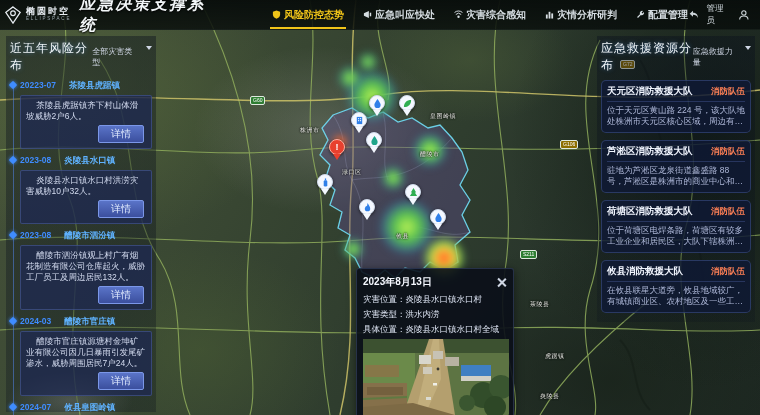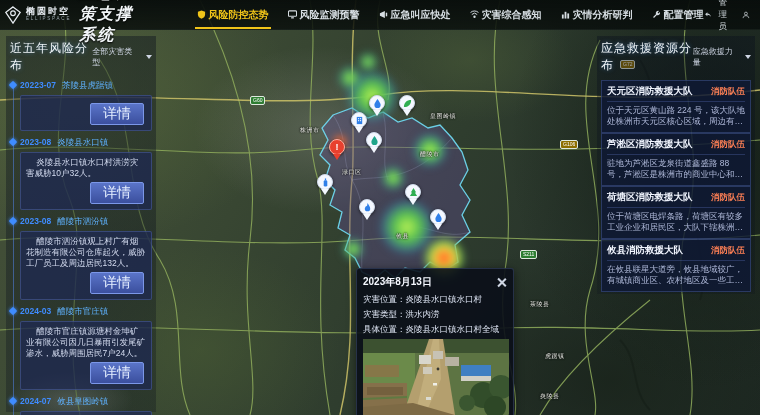--- a/index.html
+++ b/index.html
@@ -62,46 +62,46 @@
   .nav-item.active { color:#f0c419; }
   .nav-item.active::after { content:""; position:absolute; left:-2px; right:-2px; bottom:0;
     height:2px; background:#f0c419; }
   .user-area { margin-left:auto; display:flex; align-items:center; gap:7px; padding-right:10px; }
   .user-area svg { width:12px; height:12px; }
   .user-name { font-size:8.5px; color:#cdd5da; }
 
   
   .panel-title-row { display:flex; align-items:center; justify-content:space-between; margin-bottom:6px; }
   .panel-title { font-size:12px; font-weight:normal; color:#f0f5f8; letter-spacing:1px; text-shadow:0 0 4px rgba(80,160,255,.5); }
-  .filter { display:flex; align-items:center; gap:12px; font-size:8px; color:#cfd6e4; cursor:pointer; }
+  .filter { display:flex; gap:12px; font-size:8px; color:#cfd6e4; cursor:pointer; }
   .caret { width:0; height:0; border-left:3px solid transparent; border-right:3px solid transparent;
     border-top:4px solid #cfd6e4; }
 
   .left-panel { position:absolute; left:6px; top:36px; width:150px; height:376px; z-index:20;
     background:linear-gradient(180deg,rgba(8,14,28,.42),rgba(8,14,28,.30)); padding:4px 4px 0 4px; }
   .timeline { position:relative; padding-left:10px; }
   .timeline::before { content:""; position:absolute; left:3px; top:6px; bottom:4px; width:1px;
     background:rgba(80,130,230,.55); }
   .tl-item { position:relative; margin-bottom:6px; }
   .tl-dot { position:absolute; left:-10px; top:2px; width:6px; height:6px; background:#3f8cff;
     border-radius:1px; transform:rotate(45deg); box-shadow:0 0 4px #3f8cff; }
   .tl-head { display:flex; gap:6px; margin-bottom:3px; }
   .tl-date { font-size:8.5px; font-weight:bold; color:#3f8cff; }
-  .tl-town { font-size:8.5px; font-weight:normal; color:#5fb2ff; cursor:pointer; }
+  .tl-town { font-size:8.5px; font-weight:bold; color:#5fb2ff; cursor:pointer;margin-left:7px; }
   .tl-card { background:rgba(30,40,82,.74); border:1px solid rgba(110,140,230,.30);
     border-radius:2px; padding:4px 5px 4px 5px; }
   .tl-desc { font-size:8.5px; line-height:1.3; color:#d4dcf0; text-indent:1.2em; }
-  .detail-btn { display:block; margin:3px 2px 1px auto; font-size:14px; color:#e4eeff;
+  .detail-btn { display:block; margin:3px 2px 1px auto; font-size:10px; color:#e4eeff;
     background:linear-gradient(180deg,#5a74c8,#3b4f9e); border:1px solid #7b97e8; border-radius:2px;
     padding:1px 12px; cursor:pointer; font-family:inherit; }
 
   .right-panel { position:absolute; right:5px; top:36px; width:158px; z-index:20;
     background:linear-gradient(180deg,rgba(8,14,28,.40),rgba(8,14,28,.22)); padding:4px 4px 2px 4px; }
   .res-card { background:rgba(14,24,54,.78); border:1px solid rgba(110,140,230,.28);
-    border-radius:0; padding:4px 5px 5px 5px; cursor:pointer; }
+    border-radius:5px; margin-bottom:7px; padding:4px 5px 5px 5px; cursor:pointer; }
   .res-head { display:flex; justify-content:space-between; align-items:center;
     border-bottom:1px solid rgba(110,140,230,.25); padding-bottom:3px; margin-bottom:3px; }
   .res-name { font-size:9.5px; font-weight:bold; color:#f2f6ff; white-space:nowrap; }
   .res-tag { font-size:8.5px; font-weight:bold; color:#ff8055; }
   .res-desc { font-size:8.5px; line-height:1.3; color:#aeb8d8; display:-webkit-box;
     -webkit-line-clamp:2; -webkit-box-orient:vertical; overflow:hidden; }
 
   
   .popup { position:absolute; left:356px; top:268px; width:158px; z-index:25;
     background:rgba(10,14,24,.90); border:1px solid rgba(90,110,160,.35); border-radius:3px;
@@ -248,27 +248,20 @@
 
     <div class="nav">
       <div class="nav-item active">
         <svg viewBox="0 0 10 10">
             <path d="M5 0.5 L9 2 V5 C9 7.5 7.2 9 5 9.7 C2.8 9 1 7.5 1 5 V2 Z" fill="#f0c419"></path>
           </svg>
         <span>风险防控态势</span>
       </div>
       <div class="nav-item">
         <svg viewBox="0 0 10 10">
-            <rect x="0.5" y="1" width="9" height="6" rx="1" fill="none" stroke="#d6dde2" stroke-width="1.2"></rect>
-            <rect x="3.5" y="8" width="3" height="1.4" fill="#d6dde2"></rect>
-          </svg>
-        <span>风险监测预警</span>
-      </div>
-      <div class="nav-item">
-        <svg viewBox="0 0 10 10">
             <path d="M1 3.5 L6.5 1 V9 L1 6.5 Z" fill="#d6dde2"></path>
             <rect x="7.5" y="3" width="1.6" height="4" fill="#d6dde2"></rect>
           </svg>
         <span>应急叫应快处</span>
       </div>
       <div class="nav-item">
         <svg viewBox="0 0 10 10">
             <circle cx="5" cy="7.5" r="1.3" fill="#d6dde2"></circle>
             <path d="M2 5 A4.2 4.2 0 0 1 8 5 M0.6 2.8 A6.5 6.5 0 0 1 9.4 2.8" fill="none" stroke="#d6dde2" stroke-width="1.1"></path>
           </svg>
@@ -312,20 +305,21 @@
     </div>
     <div class="timeline">
 
       <div class="tl-item">
         <span class="tl-dot"></span>
         <div class="tl-head">
           <span class="tl-date">20223-07</span>
           <span class="tl-town">茶陵县虎踞镇</span>
         </div>
         <div class="tl-card">
+          <div class="tl-desc">茶陵县虎踞镇齐下村山体滑坡威胁2户6人。</div>
           <button class="detail-btn">详情</button>
         </div>
       </div>
 
       <div class="tl-item">
         <span class="tl-dot"></span>
         <div class="tl-head">
           <span class="tl-date">2023-08</span>
           <span class="tl-town">炎陵县水口镇</span>
         </div>

